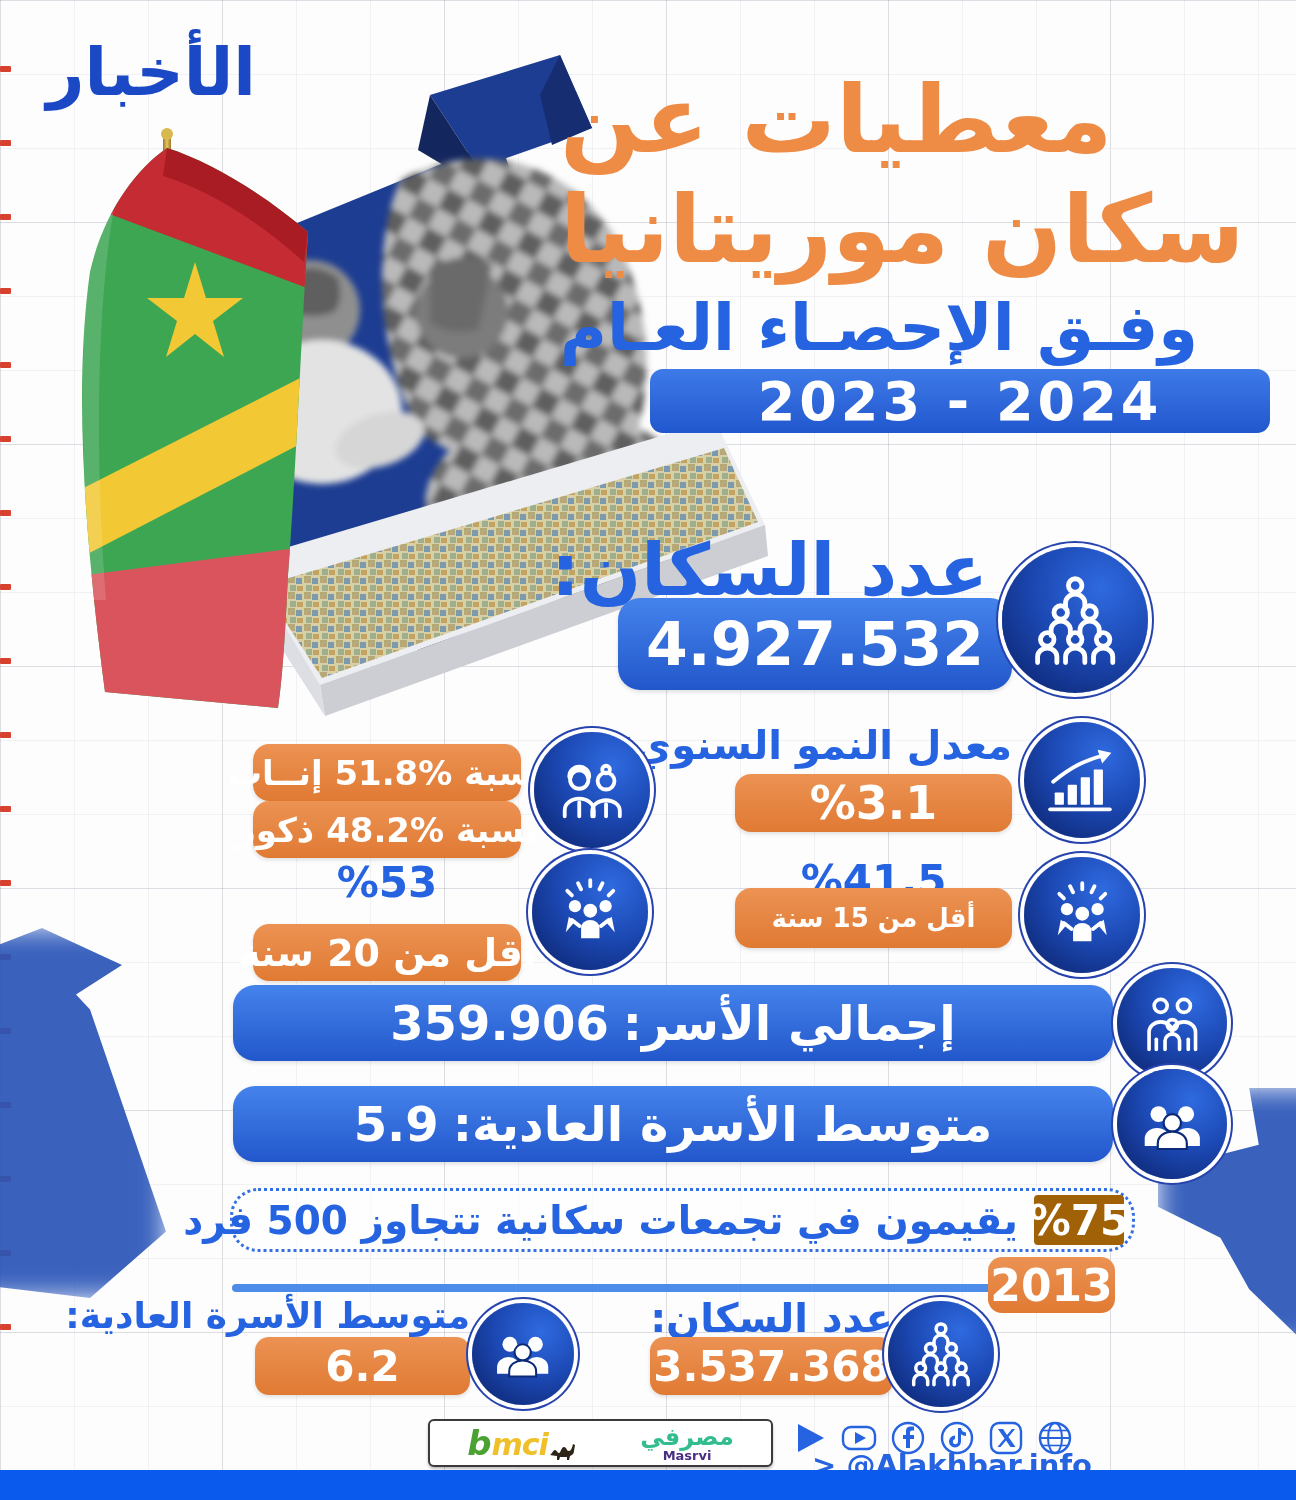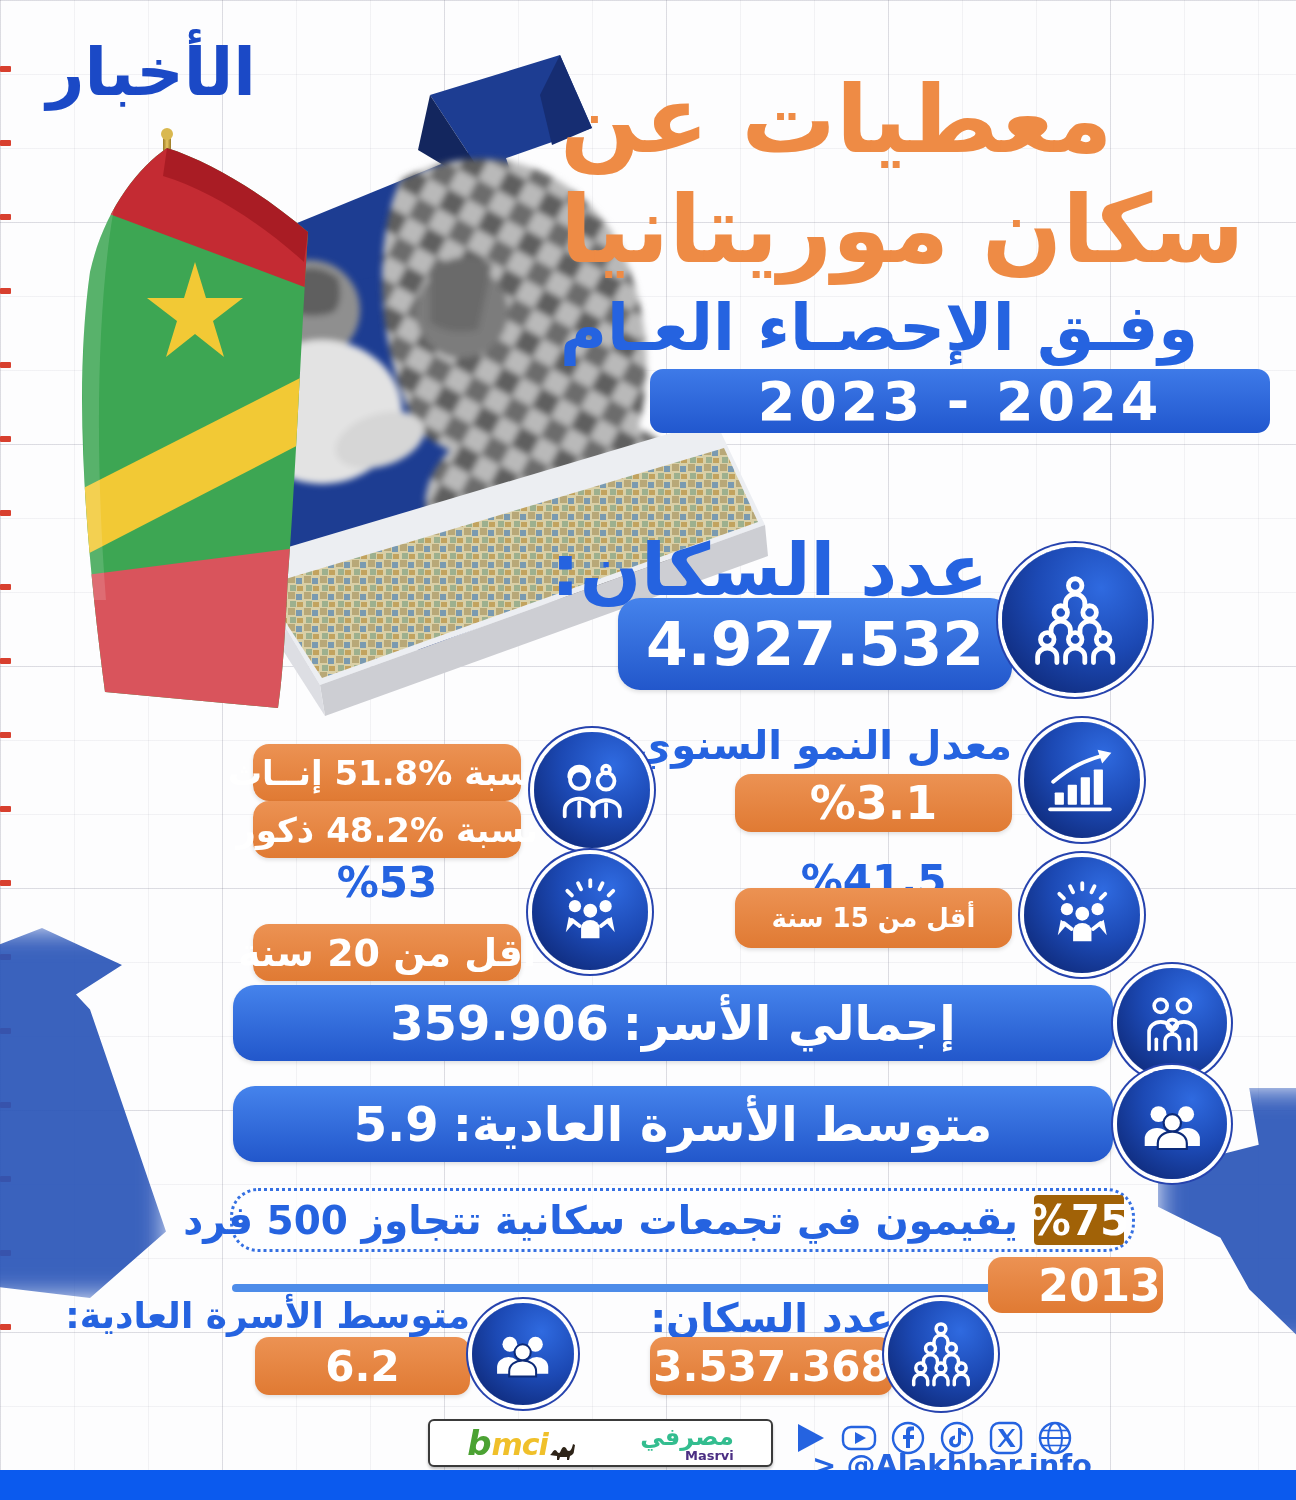--- a/index.html
+++ b/index.html
@@ -54,31 +54,31 @@
   .if{fill:#fff;}
   
   .dash-box{position:absolute;left:230px;top:1188px;width:905px;height:64px;z-index:2;
     border:3px dotted #3570e2;border-radius:28px;background:rgba(255,255,255,.6);
     display:flex;align-items:center;gap:16px;padding:0 8px;box-sizing:border-box;}
   .pct-badge{background:#a16207;color:#fff;font-weight:800;font-size:42px;
     width:90px;height:50px;border-radius:4px;display:flex;align-items:center;justify-content:center;}
   .dash-label{color:#2563e0;font-size:39px;font-weight:700;white-space:nowrap;}
   .badge-2013{position:absolute;left:988px;top:1257px;width:127px;height:56px;z-index:2;
     background:linear-gradient(180deg,#ec9253,#e07a33);border-radius:14px;color:#fff;
-    font-size:44px;font-weight:800;display:flex;align-items:center;justify-content:center;padding-left:48px;}
+    font-size:44px;font-weight:800;display:flex;align-items:center;justify-content:center;}
   .divider{position:absolute;left:232px;top:1284px;width:800px;height:8px;z-index:1;
     background:#4d8ce9;border-radius:4px;}
   
   .logos-box{position:absolute;left:428px;top:1419px;width:345px;height:48px;z-index:2;
     background:#fff;border:2px solid #3a3a3a;border-radius:6px;box-shadow:0 2px 3px rgba(0,0,0,.25);
     display:flex;flex-direction:row;align-items:center;justify-content:space-around;direction:ltr;padding:0 6px;box-sizing:border-box;}
   .bmci{display:flex;align-items:flex-end;direction:ltr;font-weight:800;font-style:italic;line-height:1;}
   .bmci .b{color:#4ba233;font-size:34px;}
   .bmci .mci{color:#f0c02a;font-size:30px;letter-spacing:-1px;}
-  .masrvi{display:flex;flex-direction:column;align-items:flex-end;line-height:1;}
+  .masrvi{display:flex;flex-direction:column;align-items:center;line-height:1;}
   .masrvi .ar{color:#33bd8f;font-size:24px;font-weight:800;}
   .masrvi .en{color:#4b2e83;font-size:13px;font-weight:700;}
   .social{position:absolute;left:792px;top:1420px;z-index:2;display:flex;direction:ltr;gap:13px;align-items:center;}
   .social .s{width:36px;height:36px;display:block;cursor:pointer;}
   .handle{position:absolute;left:812px;top:1448px;z-index:2;direction:ltr;
     color:#2563e0;font-size:29px;font-weight:700;white-space:nowrap;}
   .footer-bar{position:absolute;left:0;right:0;bottom:0;height:30px;background:#0b5aee;z-index:2;}
   .ltr{direction:ltr;unicode-bidi:isolate;}
 </style>
 </head>

